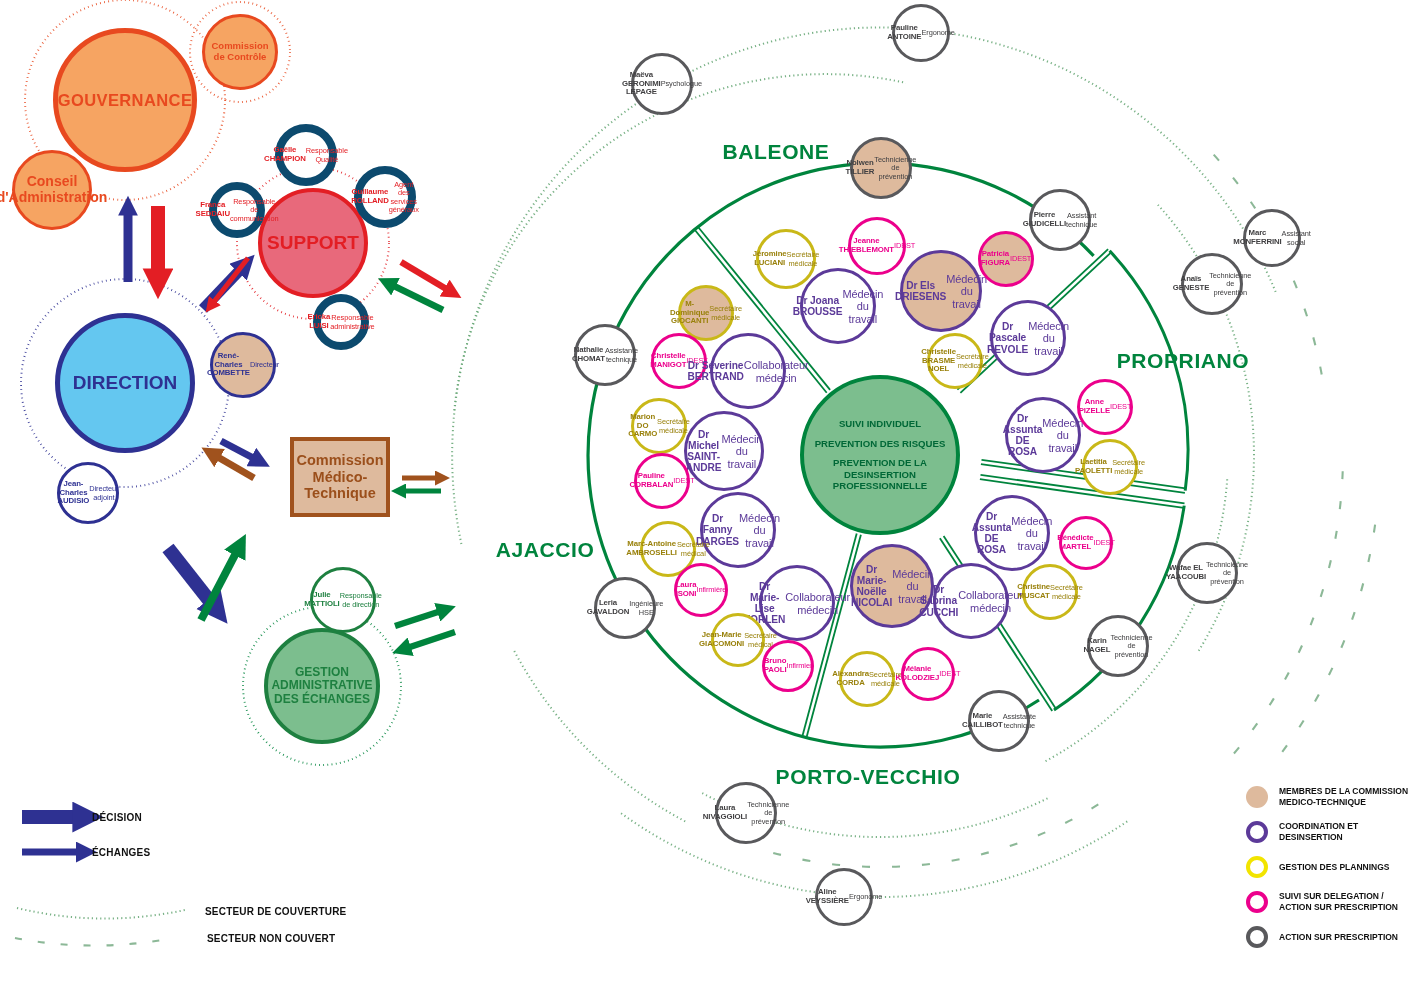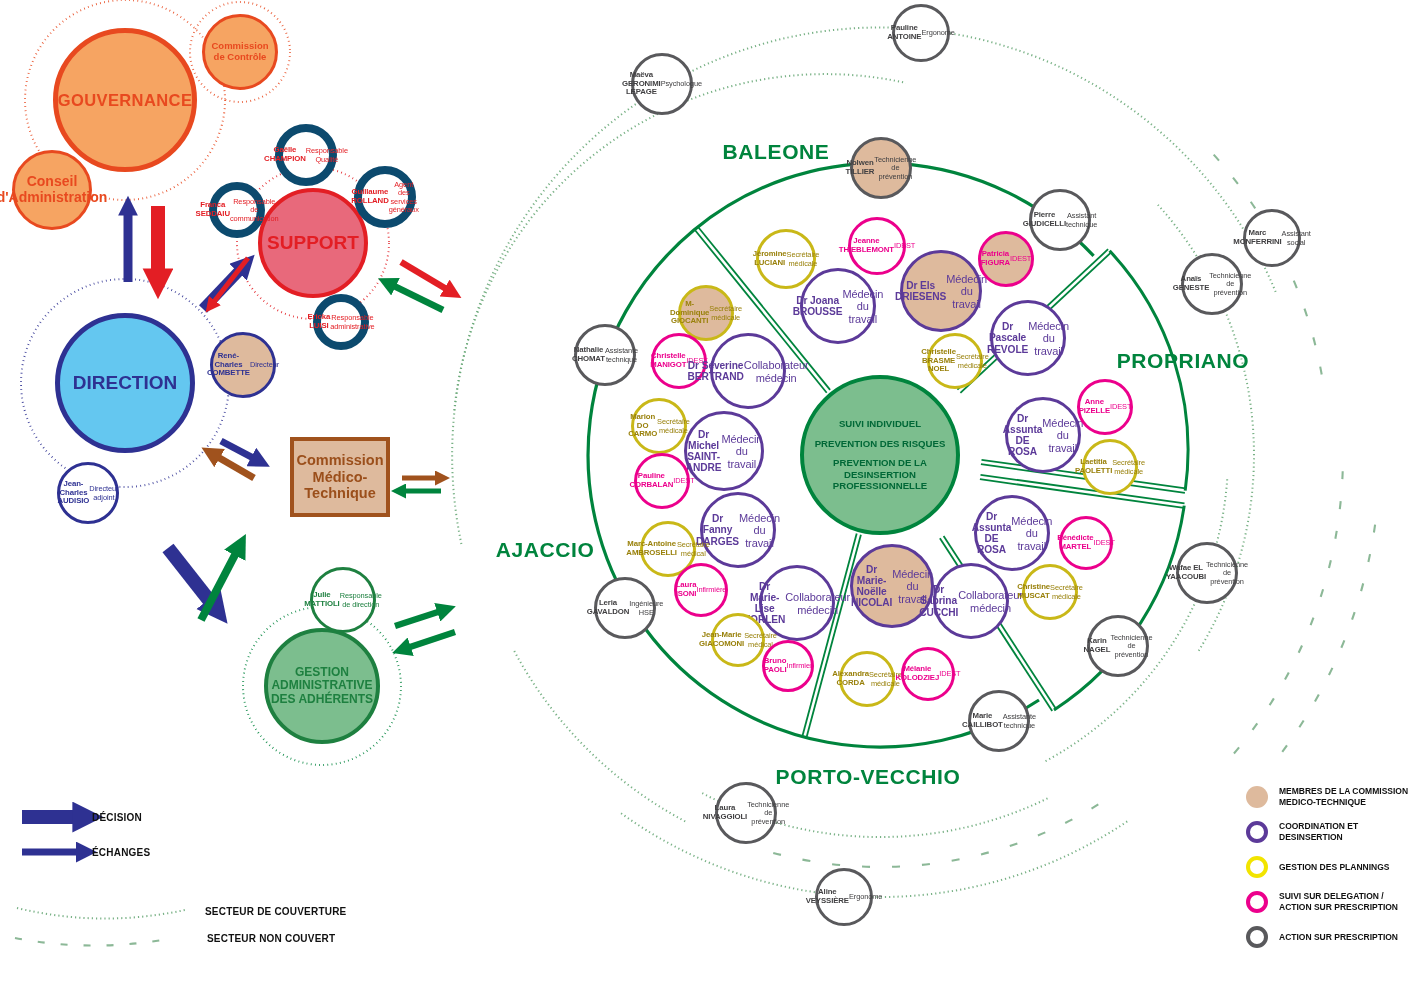--- a/index.html
+++ b/index.html
@@ -160,21 +160,21 @@
 <div class="entity" id="conseil">
       <span>Conseil d'Administration</span>
     </div>
 <div class="entity" id="direction">
       <span>DIRECTION</span>
     </div>
 <div class="entity" id="support">
       <span>SUPPORT</span>
     </div>
 <div class="entity" id="gestion">
-      <span>GESTION ADMINISTRATIVE DES ADHÉRENTS</span>
+      <span>GESTION ADMINISTRATIVE DES ÉCHANGES</span>
     </div>
 <div id="cmt">
       <span>Commission Médico-Technique</span>
     </div>
 
 <div class="pc redring" style="left:275px;top:124px;width:62px;height:62px">
       <b>Gaëlle CHAMPION</b>
       <i>Responsable Qualité</i>
     </div>
 <div class="pc redring" style="left:354px;top:166px;width:62px;height:62px">

